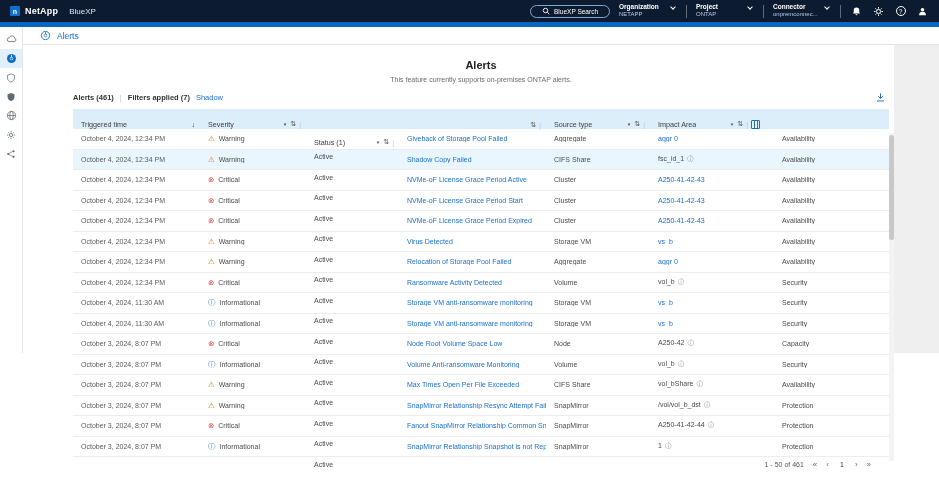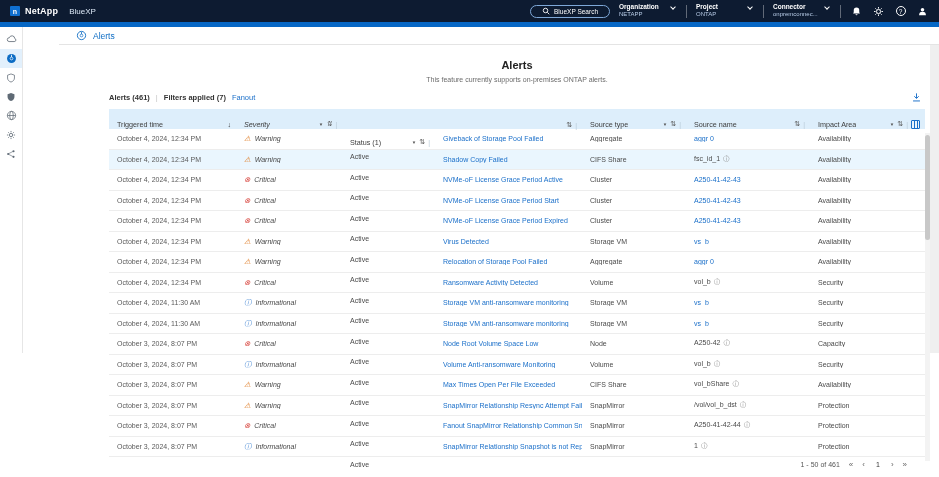--- a/index.html
+++ b/index.html
@@ -19,21 +19,21 @@
   .tmenu-val { color:#b7cbe6; font-size:6px; }
   .chev { width:4px; height:4px; border-right:1px solid #fff; border-bottom:1px solid #fff; transform:rotate(45deg); display:inline-block; margin-left:auto; margin-right:2px; }
   .vdiv { width:1px; height:13px; background:rgba(255,255,255,.35); }
   .tb-icon { display:inline-flex; align-items:center; justify-content:center; width:13px; height:13px; cursor:pointer; }
   .help-circle { width:10px; height:10px; border:1px solid #fff; border-radius:50%; color:#fff; font-size:6.5px; display:flex; align-items:center; justify-content:center; }
 
   
   .accent-bar { height:5px; background:#0667c5; }
 
   
-  .app-body { display:flex; height:326px;gap:36px; }
+  .app-body { display:flex; height:326px; }
   .sidebar { width:23px; background:#fff; border-right:1px solid #e6e6e6; padding-top:3px; display:flex; flex-direction:column; }
   .side-item { height:19px; display:flex; align-items:center; justify-content:center; cursor:pointer; }
   .side-item.active { background:#e2f0fc; }
 
   .content { flex:1; display:flex; flex-direction:column; }
   .breadcrumb-bar { height:18px; background:#fff; border-bottom:1px solid #e4e4e4; display:flex; align-items:center; padding-left:17px; gap:6px; }
   .bc-title { color:#0c6cc4; font-size:8.5px; }
 
   .main { flex:1; background:#efefef; position:relative; }
   .sheet { position:absolute; left:0; top:0; bottom:0; width:871px; background:#fff; padding:0 5px 0 50px; }
@@ -72,21 +72,21 @@
   .sev-warning { color:#e0822f; }
   .sev-critical { color:#d8453e; }
   .sev-info { color:#3f83d2; }
   .name-link { color:#1a6fc9; cursor:pointer; text-decoration:none; }
   .sname { color:#4a4a4a; }
   .sname.as-link { color:#1a6fc9; cursor:pointer; }
   .info-icon { color:#8a8a8a; font-size:6.5px; margin-left:3px; cursor:pointer; }
 
   
   .th:nth-child(1), .td:nth-child(1) { width:127px; }
-  .th:nth-child(2), .td:nth-child(2) { width:106px;font-style:italic; }
+  .th:nth-child(2), .td:nth-child(2) { width:106px; }
   .th:nth-child(3), .td:nth-child(3) { width:93px;margin-top:36px; }
   .th:nth-child(4), .td:nth-child(4) { width:147px;flex-direction:column; }
   .th:nth-child(5), .td:nth-child(5) { width:104px; }
   .th:nth-child(6), .td:nth-child(6) { width:124px; }
   .th:nth-child(7), .td:nth-child(7) { width:115px; }
 
   
   .vscroll { position:absolute; right:0; top:88px; width:5px; height:328px; background:#f3f3f3; }
   .vthumb { position:absolute; top:2px; left:0; width:5px; height:105px; background:#c8c8c8; border-radius:3px; }
 
@@ -223,21 +223,21 @@
         <div class="page-head">
           <h1>Alerts</h1>
           <p>This feature currently supports on-premises ONTAP alerts.</p>
         </div>
 
         <div class="toolbar">
           <div class="tb-left">
             <span class="tb-strong">Alerts (461)</span>
             <span class="tb-sep">|</span>
             <span class="tb-strong">Filters applied (7)</span>
-            <span class="reset-link">Fanout</span>
+            <span class="reset-link">Shadow</span>
           </div>
           <span class="dl-btn">
             <svg width="11" height="11" viewBox="0 0 16 16" fill="none" stroke="#1a6fc9" stroke-width="1.4">
                 <path d="M8 2v7M4.8 6.2L8 9.4l3.2-3.2"></path>
                 <line x1="3" y1="13" x2="13" y2="13"></line>
               </svg>
           </span>
         </div>
 
         <div class="thead" id="thead">
@@ -271,27 +271,20 @@
               </span>
             </div>
             <div class="th" style="width: 104px; text-align: center;">
               <span class="th-label">Source type</span>
               <span class="th-icons">
                 <span class="ic-filter">▼</span>
                 <span class="ic-sort">⇅</span>
                 <span class="ic-div">|</span>
               </span>
             </div>
-            <div class="th" style="width: 124px;">
-              <span class="th-label">Source name</span>
-              <span class="th-icons">
-                <span class="ic-sort">⇅</span>
-                <span class="ic-div">|</span>
-              </span>
-            </div>
             <div class="th" style="width: 115px;">
               <span class="th-label">Impact Area</span>
               <span class="th-icons">
                 <span class="ic-filter">▼</span>
                 <span class="ic-sort">⇅</span>
                 <span class="ic-div">|</span>
                 <span class="grid-icon"></span>
               </span>
             </div>
           </div>

